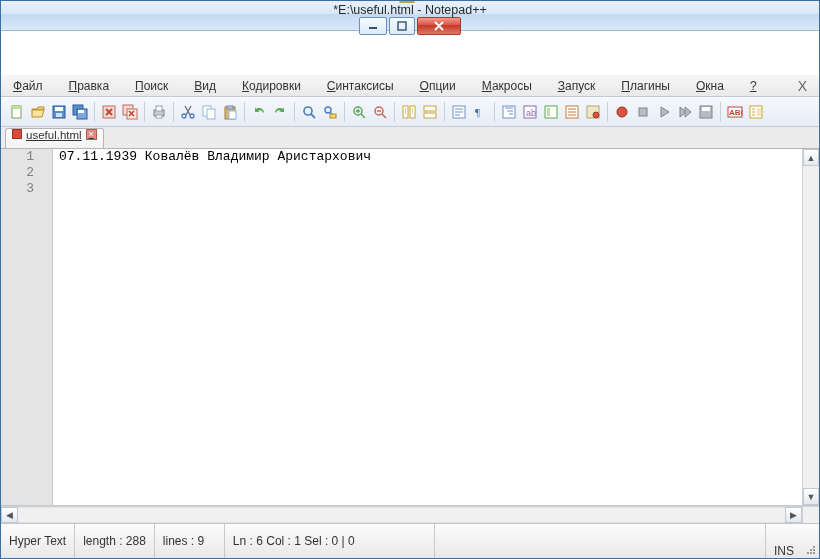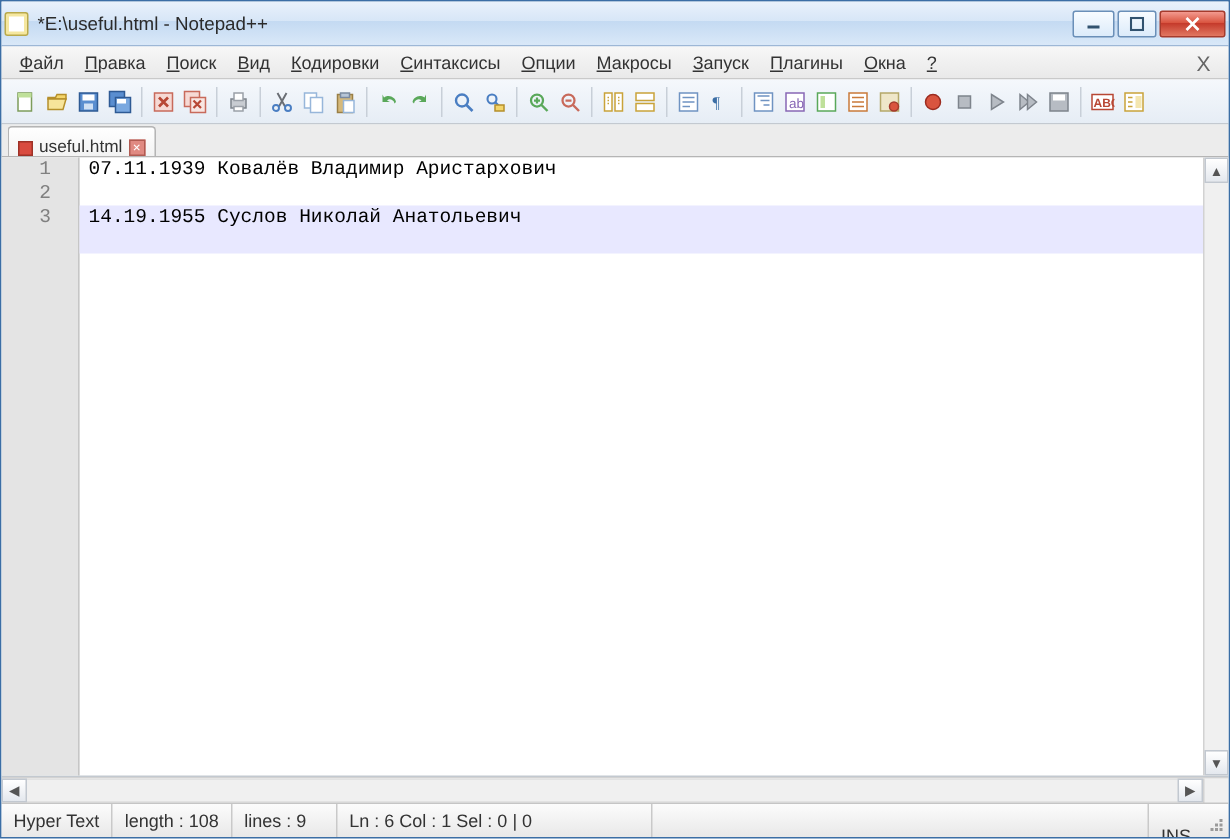--- a/index.html
+++ b/index.html
@@ -1,65 +1,65 @@
 <!DOCTYPE html>
 <html><head>
 <meta charset="utf-8">
 <style>
   * { margin: 0; padding: 0; box-sizing: border-box; }
   html, body { width: 820px; height: 559px; font-family: "Segoe UI", Tahoma, sans-serif; font-size: 12px; overflow: hidden; }
   body { background: #fff; border: 1px solid #3b6ea5; display: flex; flex-direction: column; }
 
   
-  .titlebar { height: 30px; background: linear-gradient(to bottom, #e9f1fb 0%, #d7e6f7 45%, #c4daf2 46%, #d9e8f8 100%); display: flex; align-items: center; padding: 0 2px; border-bottom: 1px solid #9db7d6; }
+  .titlebar { height: 30px; background: linear-gradient(to bottom, #e9f1fb 0%, #d7e6f7 45%, #c4daf2 46%, #d9e8f8 100%); display: flex; align-items: center; padding: 0 2px; border-bottom: 1px solid #9db7d6; flex-direction: column; }
   .titlebar .app-icon { width: 16px; height: 16px; margin-right: 6px; background: #f5e7a0; border: 1px solid #b9a94b; border-radius: 2px; position: relative; }
   .titlebar .app-icon::after { content: ""; position: absolute; left: 2px; top: 2px; right: 2px; bottom: 2px; background: #fff; }
   .titlebar .title { flex: 1; color: #2b2b2b; font-size: 12.5px; }
   .winbtns { display: flex; gap: 2px; }
   .winbtn { width: 28px; height: 18px; border: 1px solid #6a8fb8; border-radius: 2px; background: linear-gradient(to bottom,#f7fbff,#dcebfa); display:flex; align-items:center; justify-content:center; color:#31526f; font-size:11px; cursor:default; }
   .winbtn.max { width: 26px; }
   .winbtn.close { width: 44px; background: linear-gradient(to bottom,#f39a8f,#d9543f 45%,#c4392a 46%,#e17761); border-color:#a53b2d; color:#fff; font-weight:bold; }
   .winbtn svg { display:block; }
 
   
-  .menubar { height: 22px; background: linear-gradient(to bottom,#f7f7f7,#e9e9e9); border-bottom: 1px solid #c9c9c9; display:flex; align-items:center; padding: 0 6px; gap: 2px; }
+  .menubar { height: 22px; background: linear-gradient(to bottom,#f7f7f7,#e9e9e9); border-bottom: 1px solid #c9c9c9; display:flex; align-items:center; padding: 0 6px; gap: 14px; margin-top: 44px; }
   .menuitem { padding: 2px 6px; color: #333; cursor: default; border-radius: 2px; }
   .menuitem u { text-decoration: underline; }
   .menubar .closex { margin-left:auto; color:#666; padding: 0 6px; font-family: Arial; font-size: 14px; }
 
   
   .toolbar { height: 30px; background: linear-gradient(to bottom,#f5f8fc,#e6edf5); border-bottom: 1px solid #c3c9d0; display:flex; align-items:center; padding: 0 6px; gap:1px; }
   .tb { width:20px; height:20px; border:1px solid transparent; border-radius:3px; display:flex; align-items:center; justify-content:center; cursor:default; }
   .tb svg { display:block; }
   .tsep { width:1px; height:20px; background:#c8cfd8; margin: 0 3px; }
 
   
   .tabbar { height: 22px; background:#ececec; border-bottom:1px solid #b5b5b5; display:flex; align-items:flex-end; padding: 0 4px; }
-  .tab { height:20px; background: linear-gradient(to bottom,#fff,#f3f3f3); border:1px solid #b5b5b5; border-bottom:none; border-radius: 3px 3px 0 0; display:flex; align-items:flex-end; padding: 0 6px; gap:4px; font-size: 11.5px; color:#333; position:relative; }
+  .tab { height:20px; background: linear-gradient(to bottom,#fff,#f3f3f3); border:1px solid #b5b5b5; border-bottom:none; border-radius: 3px 3px 0 0; display:flex; align-items:flex-start; padding: 0 6px; gap:4px; font-size: 11.5px; color:#333; position:relative;text-decoration:underline; }
   .tab .modsquare { width:10px; height:10px; background:#d94b3f; border:1px solid #9e3127; }
   .tab .tabclose { width:11px; height:11px; background:#e08a82; border:1px solid #b15b52; display:flex; align-items:center; justify-content:center; color:#fff; font-size:9px; line-height:9px; }
 
   
   .editor-wrap { flex:1; display:flex; border-bottom:1px solid #c3c9d0; position:relative; background:#fff; }
   .gutter { width: 52px; background: #e4e4e4; border-right:1px solid #c6c6c6; font-family: Consolas, "Courier New", monospace; font-size: 13px; color:#808080; text-align:right; }
   .gutter .ln { height:16px; line-height:16px; padding-right: 18px; }
   .code { flex:1; font-family: Consolas, "Courier New", monospace; font-size: 13px; color:#000; position:relative; white-space: pre; }
   .codeline { height:32px; line-height:16px; padding-left: 6px; }
   .codeline.current { background:#e8e8ff; }
   .vscroll { width:17px; background:#f0f0f0; border-left:1px solid #d2d2d2; position:relative; }
   .vscroll .arrow { height:17px; background: linear-gradient(to bottom,#fff,#e4e8ee); border:1px solid #c2c8d0; display:flex; align-items:center; justify-content:center; color:#555; font-size:9px; }
   .vscroll .arrow.bottom { position:absolute; bottom:0; left:0; right:0; }
   .hscroll-row { height:17px; display:flex; background:#f0f0f0; border-top:1px solid #d2d2d2; }
   .hscroll { flex:1; display:flex; }
   .hscroll .arrow { width:17px; background: linear-gradient(to bottom,#fff,#e4e8ee); border:1px solid #c2c8d0; display:flex; align-items:center; justify-content:center; color:#555; font-size:9px; }
   .hscroll .track { flex:1; background:#f0f0f0; border-top:1px solid #e2e2e2; border-bottom:1px solid #e2e2e2; }
   .corner { width:17px; height:17px; background:#f0f0f0; border-left:1px solid #d2d2d2; }
 
   
-  .status { height:23px; background: linear-gradient(to bottom,#fcfcfc,#e8e8e8); border-top:1px solid #c5c5c5; display:flex; align-items:center; font-size:12px; color:#333; }
+  .status { height:35px; background: linear-gradient(to bottom,#fcfcfc,#e8e8e8); border-top:1px solid #c5c5c5; display:flex; align-items:center; font-size:12px; color:#333; }
   .status .cell { padding: 0 8px; height:100%; display:flex; align-items:center; border-right:1px solid #c9c9c9; }
   .status .spacer { flex:1; border-right:1px solid #c9c9c9; height:100%; }
   .status .cell.last { border-right:none;margin-top:19px; }
   .grip { width:17px; height:100%; display:flex; align-items:flex-end; justify-content:flex-end; padding:2px; }
   .grip svg { display:block; }
 </style>
 </head>
 <body>
 
 <div class="titlebar">
@@ -382,38 +382,38 @@
     <span class="tabclose">×</span>
   </div>
 </div>
 
 <div class="editor-wrap">
   <div class="gutter">
       <div class="ln">1</div>
       <div class="ln">2</div>
       <div class="ln">3</div>
     </div>
-  <div class="code"><div class="codeline">07.11.1939 Ковалёв Владимир Аристархович</div><div class="codeline current">14.19.1955 Суслов Николай Анатольевич</div></div>
+  <div class="code"><div class="codeline">07.11.1939 Ковалёв Владимир Аристархович</div></div>
   <div class="vscroll">
     <div class="arrow">▲</div>
     <div class="arrow bottom">▼</div>
   </div>
 </div>
 <div class="hscroll-row">
   <div class="hscroll">
     <div class="arrow">◀</div>
     <div class="track"></div>
     <div class="arrow">▶</div>
   </div>
   <div class="corner"></div>
 </div>
 
 <div class="status">
   <div class="cell">Hyper Text</div>
-  <div class="cell">length : 108</div>
+  <div class="cell">length : 288</div>
   <div class="cell" style="min-width:70px">lines : 9</div>
   <div class="cell" style="min-width:210px">Ln : 6    Col : 1    Sel : 0 | 0</div>
   <div class="spacer"></div>
   <div class="cell last" style="min-width:36px">INS</div>
   <div class="grip">
     <svg width="12" height="12">
         <g fill="#9a9a9a">
           <rect x="8" y="2" width="2" height="2"></rect>
           <rect x="5" y="5" width="2" height="2"></rect>
           <rect x="8" y="5" width="2" height="2"></rect>

